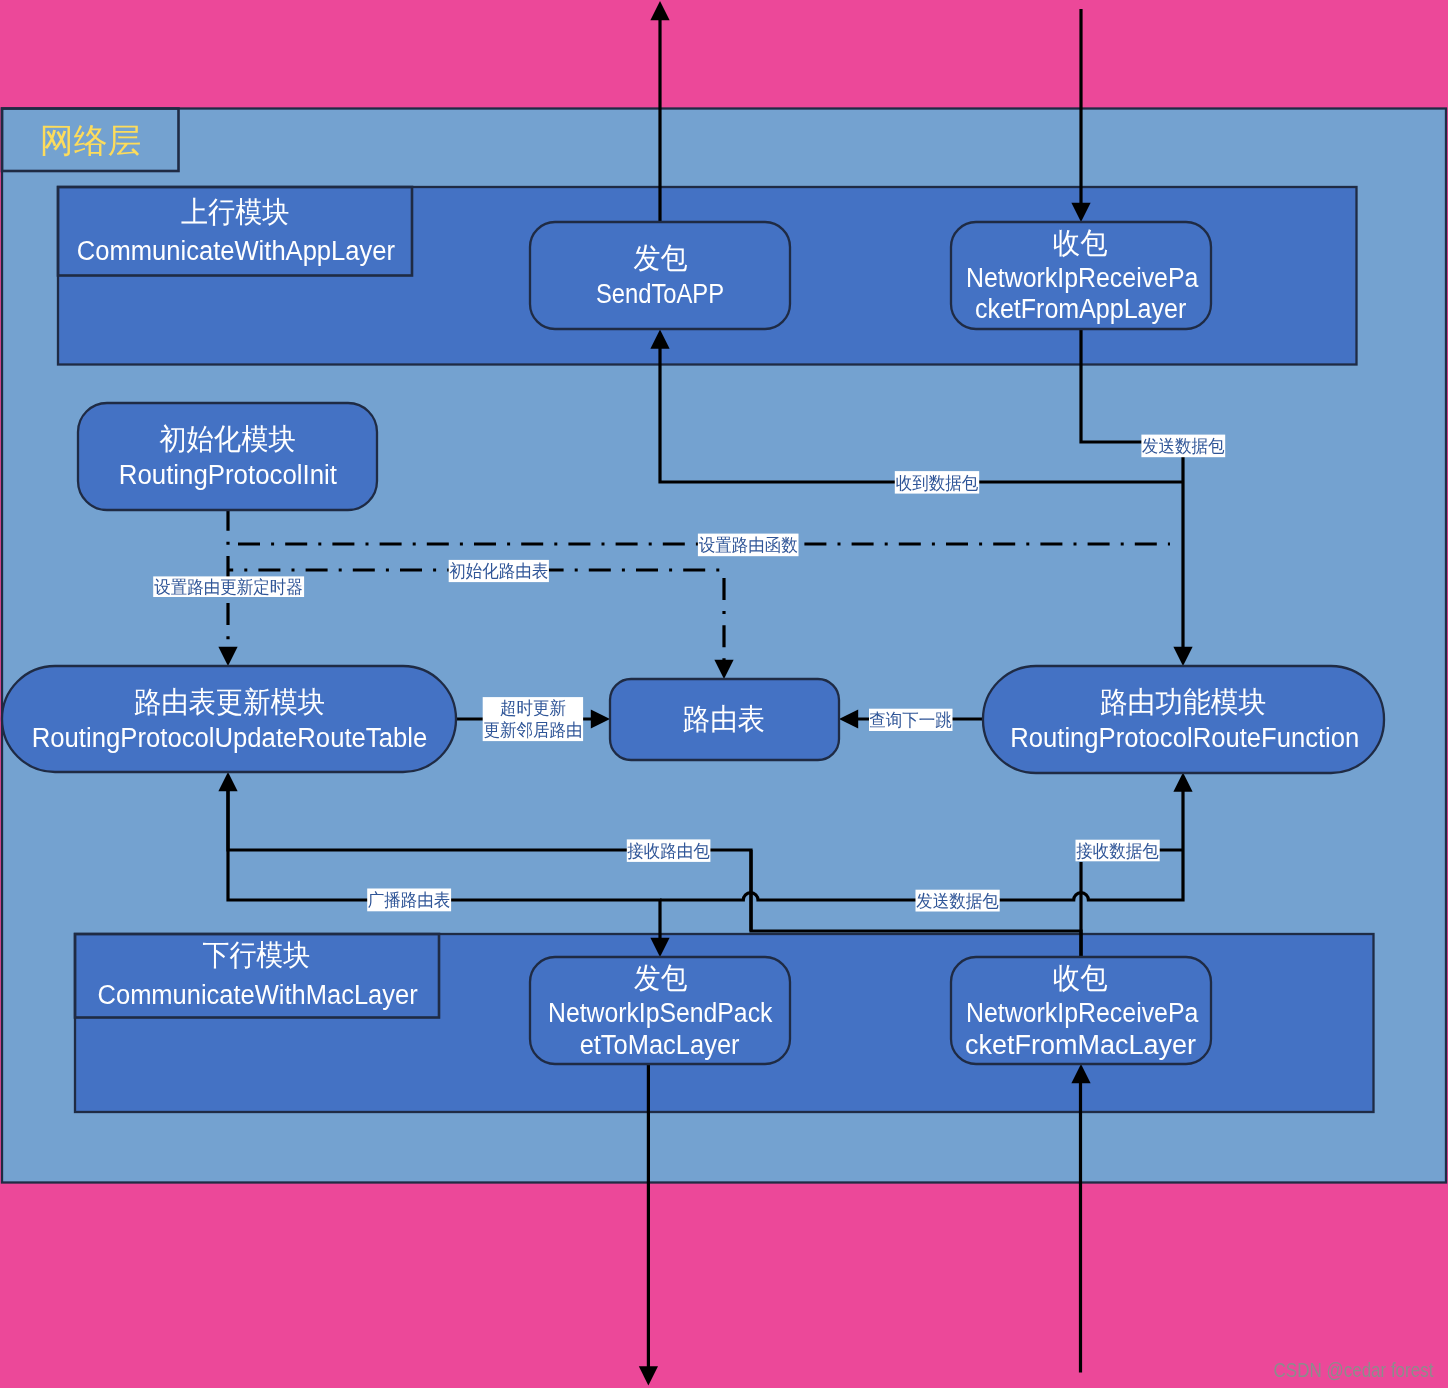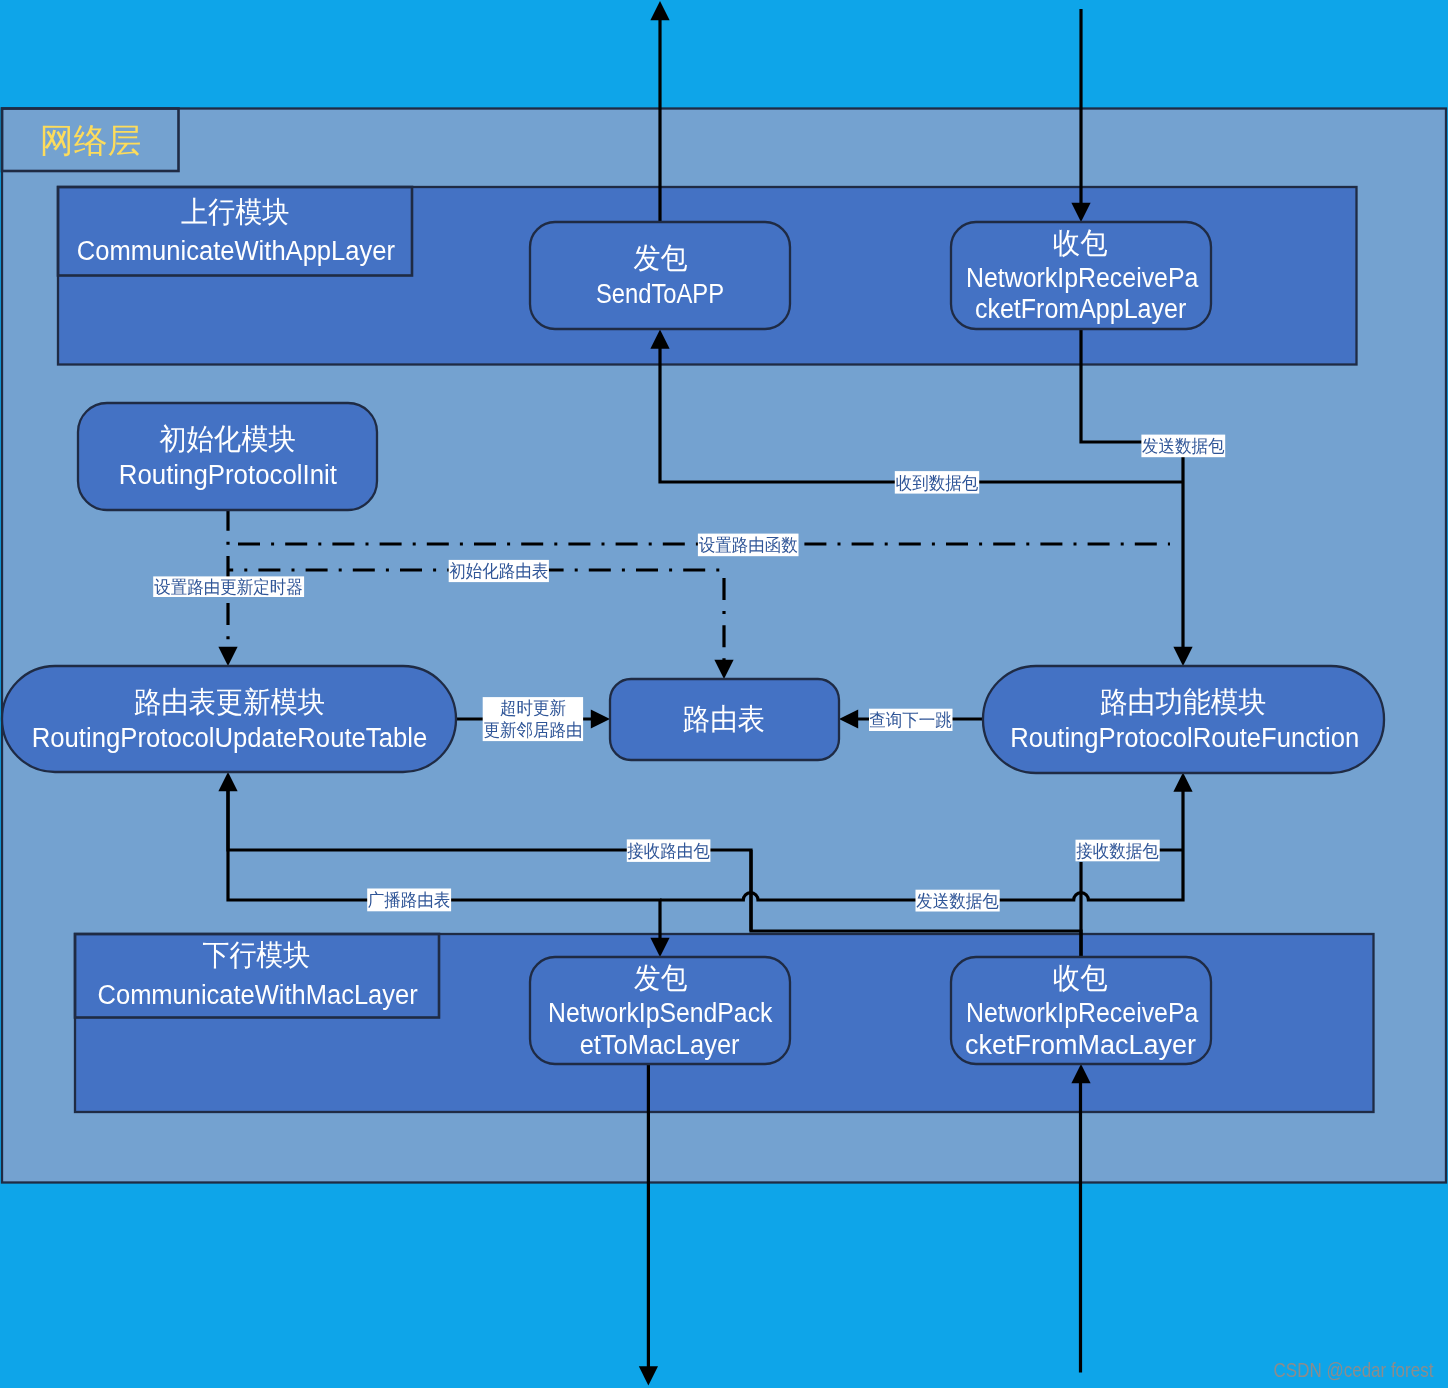--- a/index.html
+++ b/index.html
@@ -1,19 +1,19 @@
 <!DOCTYPE html>
 <html><head>
 <meta charset="utf-8">
 <title>网络层模块结构图</title>
 <style>
   html,body{margin:0;padding:0;background:#ffffff;}
   body{width:1448px;height:1388px;overflow:hidden;
        font-family:"Liberation Sans",sans-serif;}
-  #stage{position:relative;width:1448px;height:1388px;background:#0ea5e9;}
+  #stage{position:relative;width:1448px;height:1388px;background:#ec4899;}
   svg#diagram{position:absolute;top:0;left:0;display:block;
               font-family:"Liberation Sans",sans-serif;}
   svg#diagram text{font-family:"Liberation Sans",sans-serif;}
 </style>
 </head>
 <body>
 
 <div id="stage">
 <svg id="diagram" width="1448" height="1388" viewBox="0 0 1448 1388">
 

